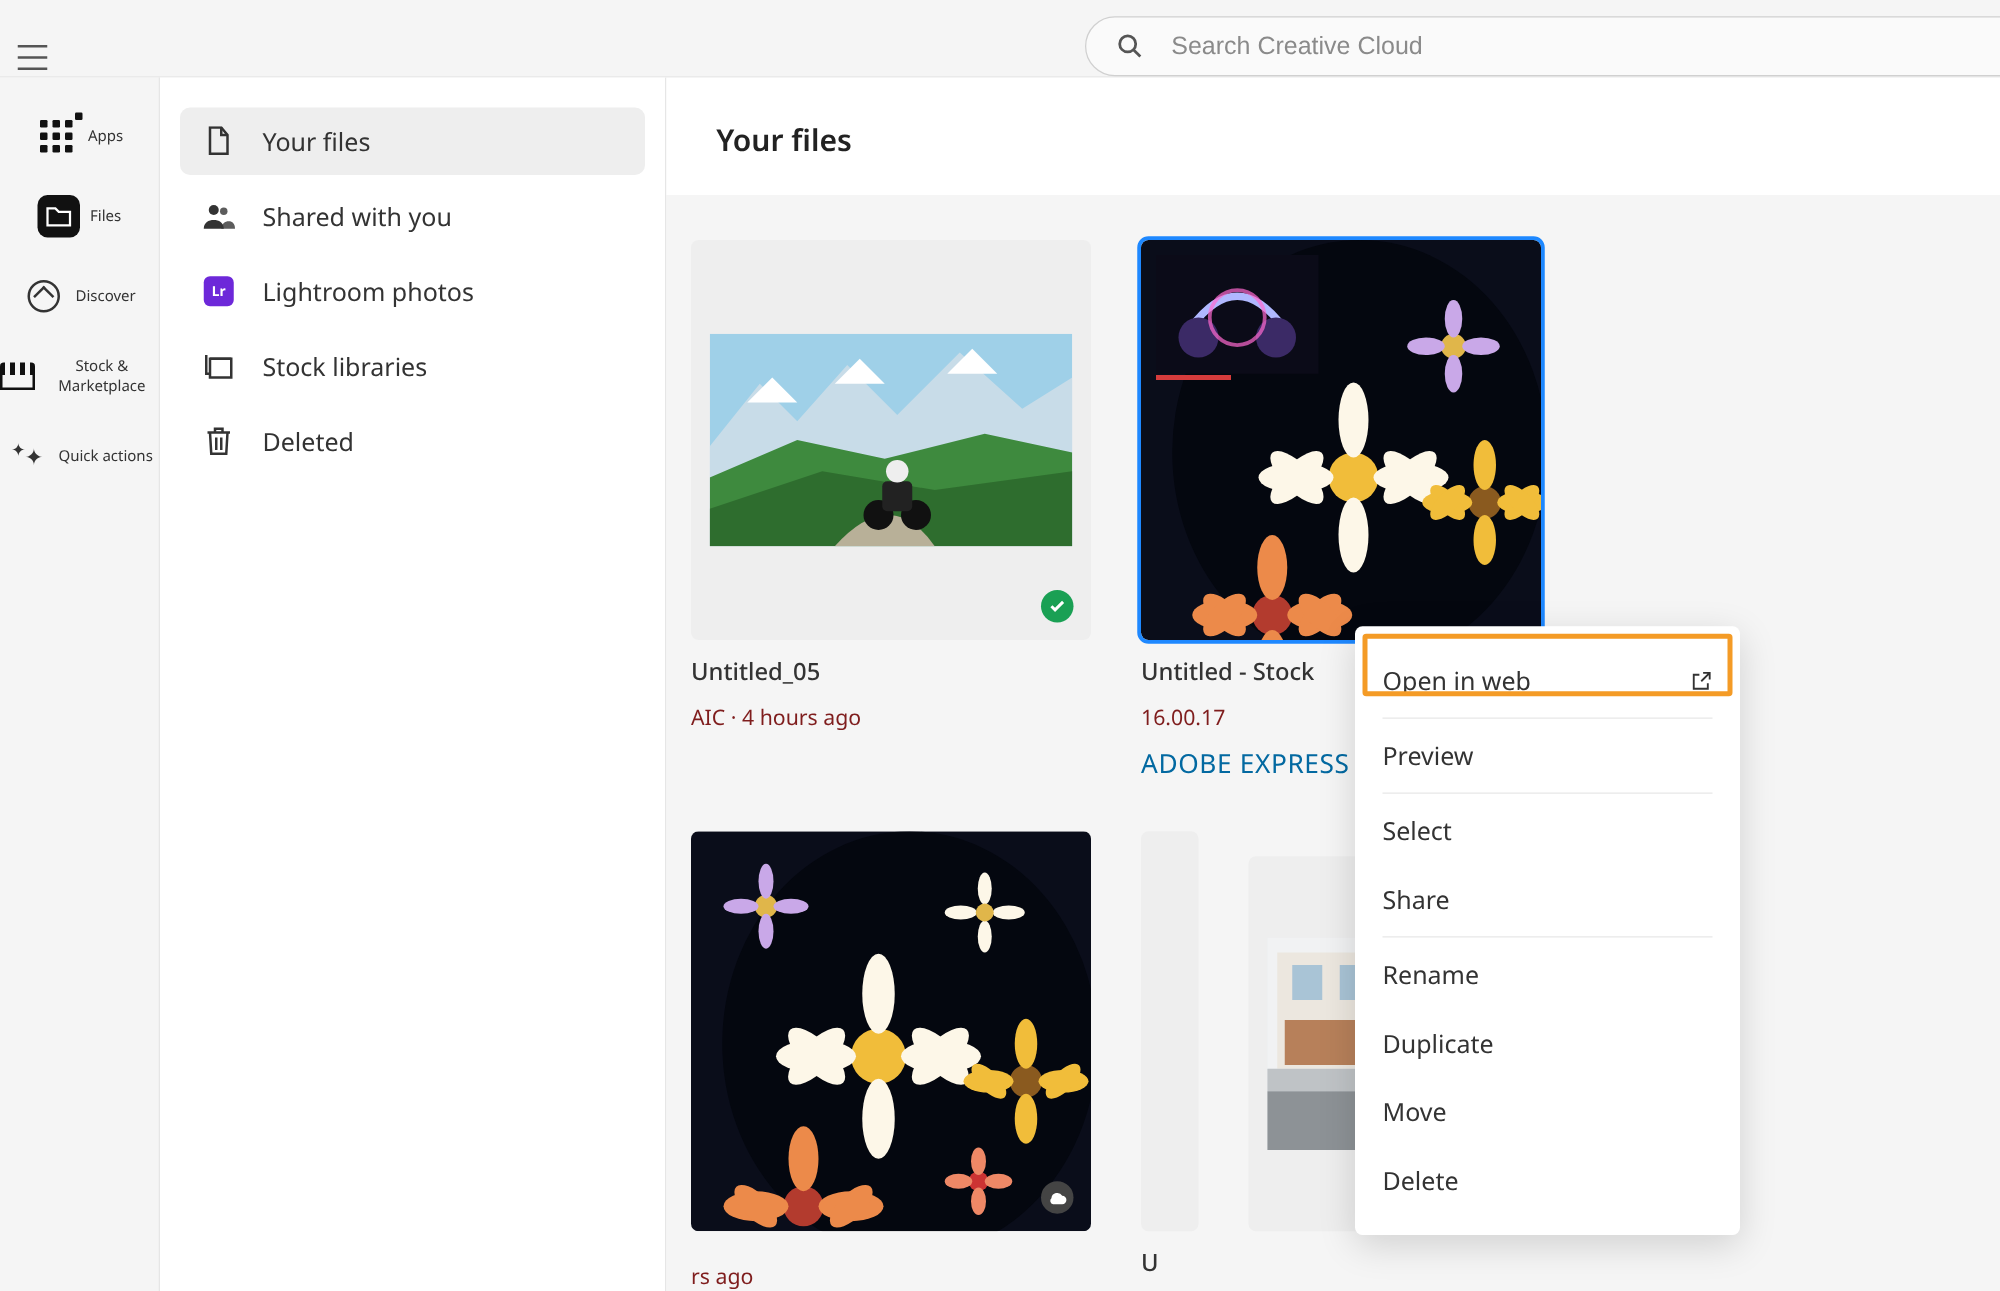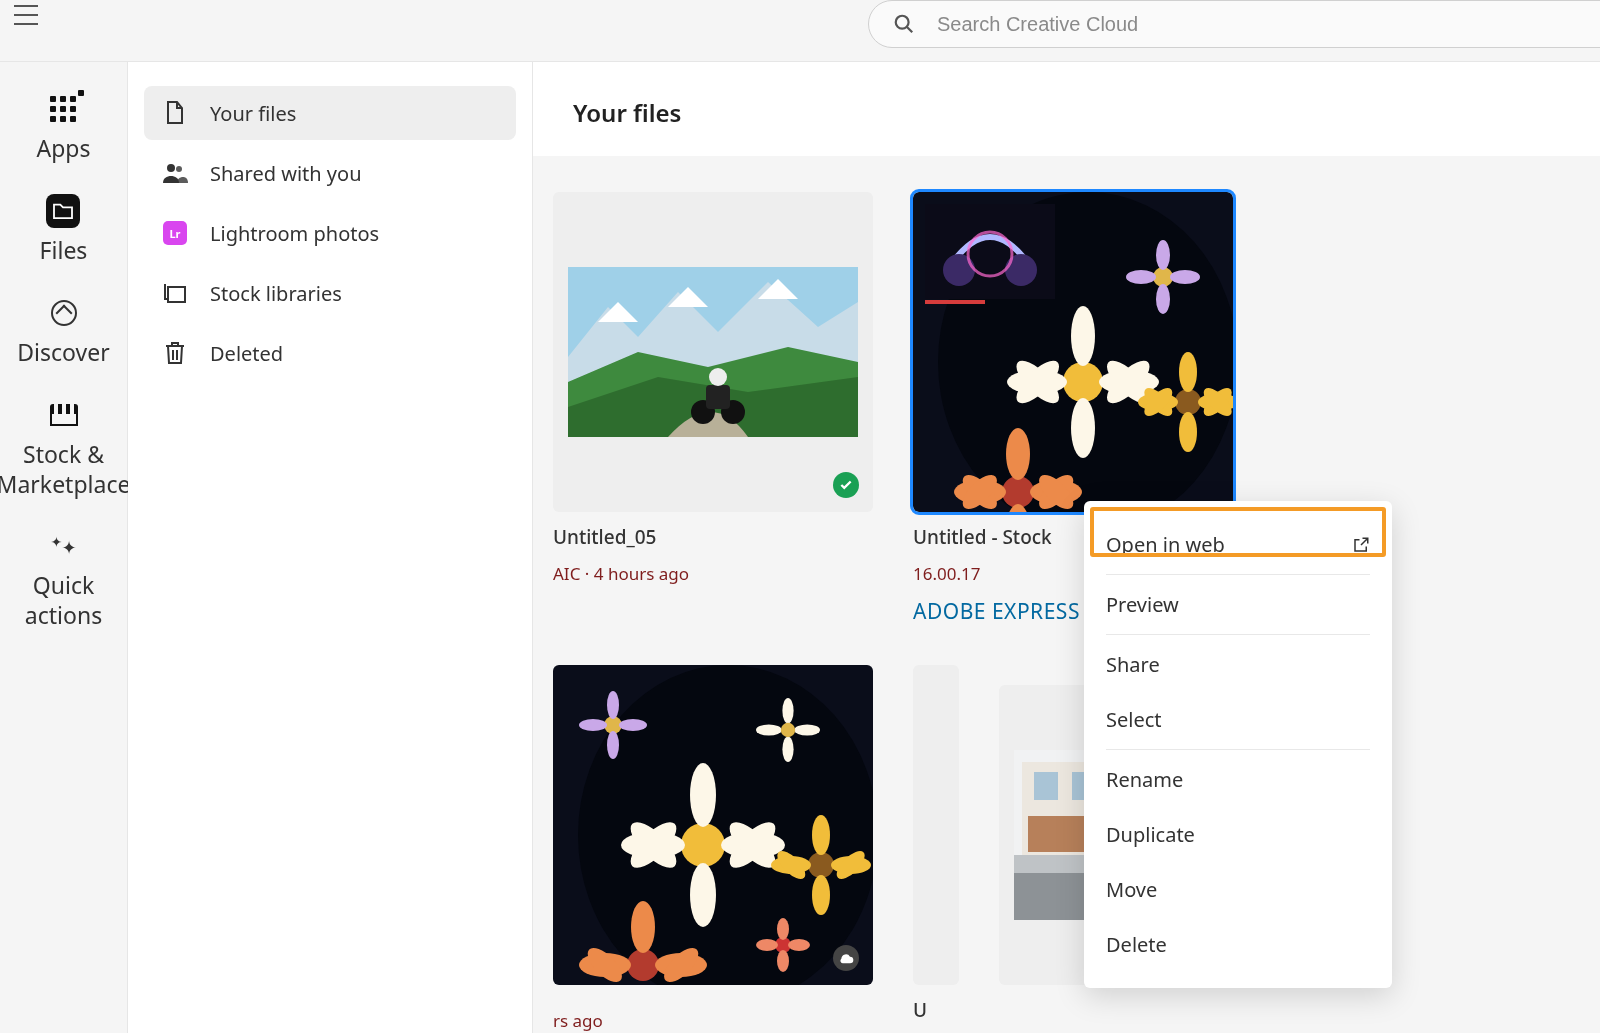--- a/index.html
+++ b/index.html
@@ -11,21 +11,21 @@
     overflow: hidden;
     width: 1600px;
     height: 1033px;
   }
 
   
   .topbar {
     height: 62px;
     border-bottom: 1px solid #e6e6e6;
     display: flex;
-    align-items: flex-start;
+    align-items: flex-end;
     padding: 0 14px;
     background: #f5f5f5;
   }
   .hamburger { width: 30px; height: 30px; display:flex; align-items:center; justify-content:center; cursor:pointer; color:#444;}
   .search-wrap { margin-left: 830px; }
   .search {
     display: flex;
     align-items: center;
     width: 765px;
     height: 48px;
@@ -44,21 +44,21 @@
 
   
   .main { display:flex; height: calc(100% - 62px); }
   .rail {
     width: 128px;
     border-right: 1px solid #e6e6e6;
     padding-top: 30px;
     display:flex; flex-direction:column; align-items:center; gap: 30px;
     background:#f5f5f5;
   }
-  .rail-item { display:flex; flex-direction:column; align-items:center; gap:8px; cursor:pointer; color:#333; text-align:center; font-size:23px; line-height:1.3;}
+  .rail-item { display:flex; flex-direction:row; align-items:center; gap:8px; cursor:pointer; color:#333; text-align:center; font-size:12px; line-height:1.3;}
   .rail-icon { width:34px; height:34px; display:flex; align-items:center; justify-content:center; border-radius:8px;}
   .rail-item.active .rail-icon { background:#111; color:#fff; }
   .apps-icon { position:relative; display:grid; grid-template-columns:repeat(3,6px); grid-template-rows:repeat(3,6px); gap:4px; }
   .apps-icon span { width:6px;height:6px;background:#111;border-radius:1px;}
   .apps-dot { position:absolute; top:-6px; right:-8px; width:10px;height:10px;border-radius:50%; background:#1e88ff;}
   .compass { width:26px;height:26px;border:2px solid #333;border-radius:50%; position:relative;}
   .compass:before{content:"";position:absolute;left:50%;top:50%;width:10px;height:10px;border-left:2px solid #333;border-top:2px solid #333;transform:translate(-50%,-50%) rotate(45deg);} 
   .awning { width:28px; height:22px; position:relative;}
   .awning-top{height:10px;background:repeating-linear-gradient(90deg,#111 0 4px, transparent 4px 8px);border-radius:3px 3px 0 0;}
   .awning-body{height:12px;border:2px solid #111;border-top:none;}
@@ -71,21 +71,21 @@
     width: 405px; background:#fff; padding: 24px 16px; border-right:1px solid #e6e6e6;
   }
   .side-item {
     display:flex; align-items:center; gap:22px;
     height: 54px; padding:0 18px; border-radius:8px;
     font-size:20px; color:#333; cursor:pointer;
     margin-bottom:6px;
   }
   .side-item.selected { background:#eeeeee; }
   .side-icon { width:26px;height:26px;display:flex;align-items:center;justify-content:center;color:#333;}
-  .lr-badge{width:24px;height:24px;border-radius:5px;background:#d946ef;color:#fff;font-size:11px;font-weight:700;display:flex;align-items:center;justify-content:center;}
+  .lr-badge{width:24px;height:24px;border-radius:5px;background:#6d28d9;color:#fff;font-size:11px;font-weight:700;display:flex;align-items:center;justify-content:center;}
 
   
   .content { flex:1; display:flex; flex-direction:column; background:#f5f5f5; overflow:hidden; }
   .content-header {
     height: 96px; padding: 34px 40px 0; font-size:24px; font-weight:600; color:#222;
     background:#fff;
   }
   .grid {
     padding: 36px 20px 0; display:flex; flex-wrap:wrap; gap: 40px;
     overflow:auto;
@@ -484,25 +484,25 @@
           <path d="M14 3h7v7M21 3l-9 9M19 14v6H4V5h6"></path>
         </svg>
       </span>
   </div>
   <div class="ctx-sep"></div>
   <div class="ctx-item">
       <span>Preview</span>
     </div>
   <div class="ctx-sep"></div>
   <div class="ctx-item">
+      <span>Select</span>
+    </div>
+  <div class="ctx-item">
       <span>Share</span>
     </div>
-  <div class="ctx-item">
-      <span>Select</span>
-    </div>
   <div class="ctx-sep"></div>
   <div class="ctx-item">
       <span>Rename</span>
     </div>
   <div class="ctx-item">
       <span>Duplicate</span>
     </div>
   <div class="ctx-item">
       <span>Move</span>
     </div>

